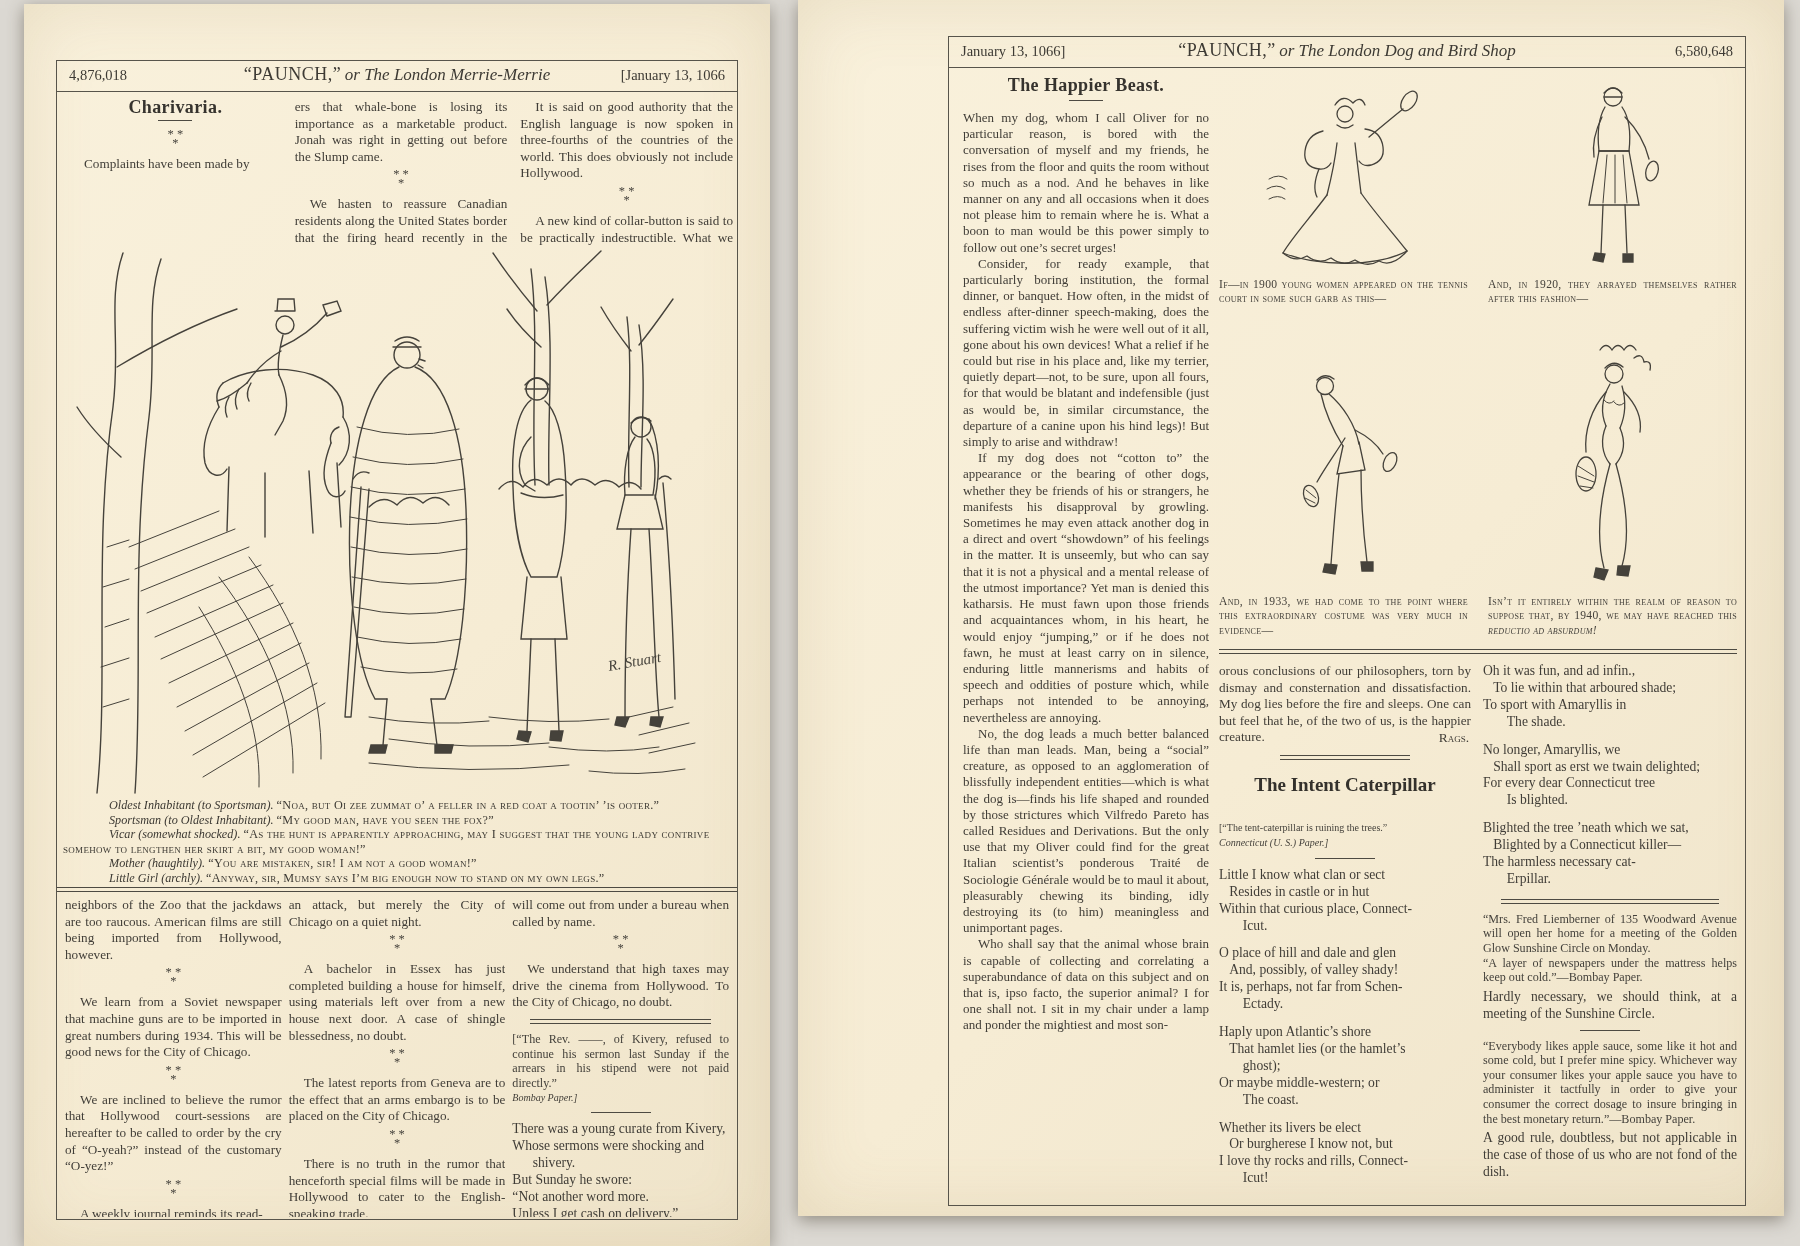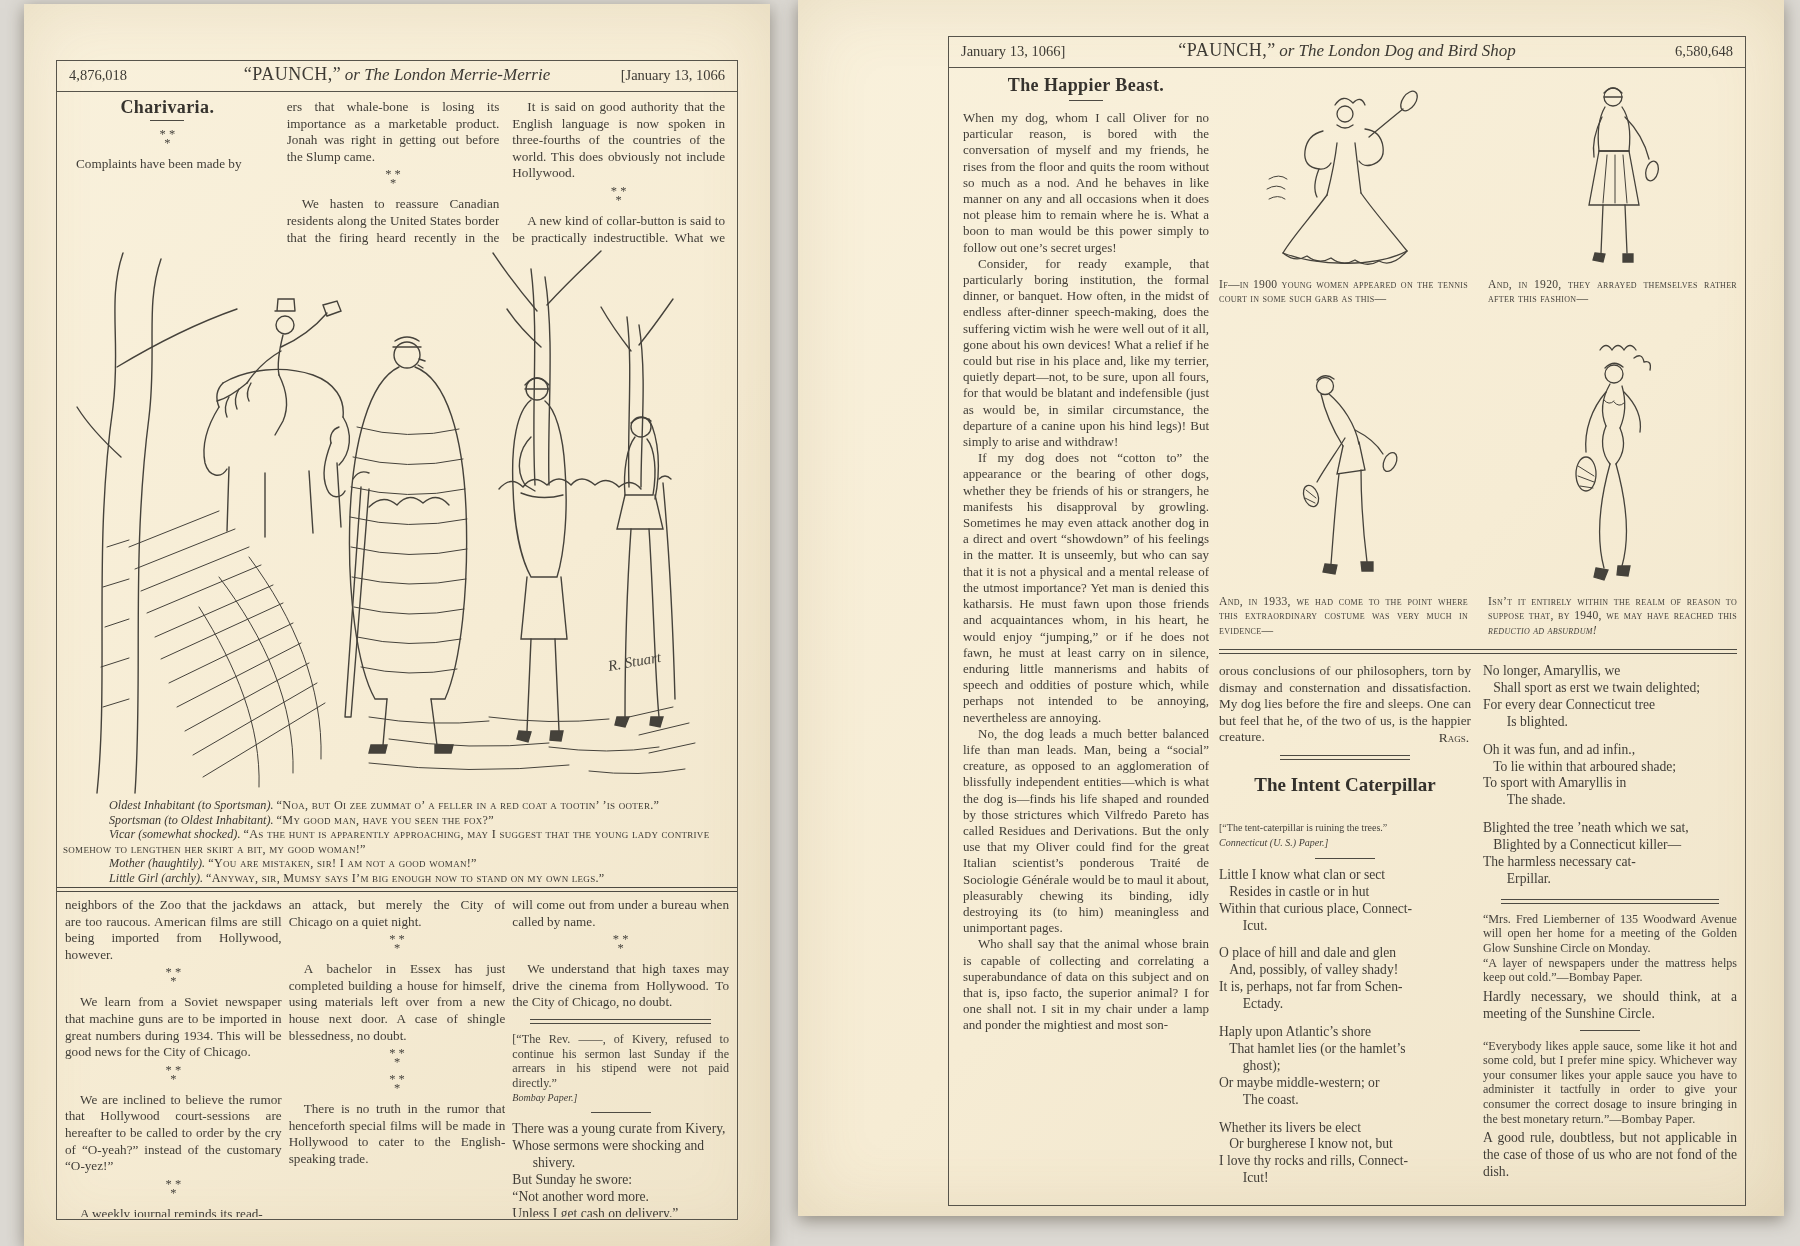--- a/index.html
+++ b/index.html
@@ -22,21 +22,21 @@
   .body-text{font-size:13.2px;line-height:16.6px;text-align:justify}
   .ind{text-indent:15px}
   .sep{text-align:center;font-size:12.5px;line-height:9px;margin:5px 0 8px;color:#45423c}
   .art-title{font-size:18px;font-weight:bold;text-align:center;color:#36332e;margin:0;letter-spacing:.4px}
   .mini-rule{width:34px;border-top:1.2px solid #4d4a42;margin:4px auto 9px}
   .drule{border-top:1px solid #4d4a42;border-bottom:1px solid #4d4a42;height:3px}
   .drule.short{width:130px;margin:9px auto 8px}
   .drule.colw{margin:8px 18px 8px}
   .srule{width:60px;border-top:1px solid #4d4a42;margin:7px auto 8px}
   
-  .lp-topcols{position:absolute;left:4px;top:38px;width:664px;height:150px;display:flex;gap:13px}
+  .lp-topcols{position:absolute;left:12px;top:38px;width:664px;height:150px;display:flex;gap:13px}
   .tcol{flex:1;overflow:hidden}
   .lp-cartoon{position:absolute;left:12px;top:186px;width:656px;height:548px}
   .lp-caption{position:absolute;left:6px;top:737px;width:668px}
   .cap-line{font-size:12.2px;line-height:14.5px;text-indent:46px;color:#3c3933}
   .cap-speaker{font-style:italic}
   .scaps{font-variant:small-caps;letter-spacing:.3px}
   .lp-rule{position:absolute;left:0;top:826px;width:100%}
   .lp-botcols{position:absolute;left:8px;top:836px;width:664px;height:320px;display:flex;gap:7px}
   .smallq{font-size:12.1px;line-height:14.6px;text-align:justify;color:#45423c}
   .q-src{font-size:10px;font-style:italic;padding-right:26px;line-height:15px}
@@ -237,20 +237,21 @@
         <p>an attack, but merely the City of Chicago on a quiet night.</p>
         <div class="sep">
             <div>*  *</div>
             <div>*</div>
           </div>
         <p class="ind">A bachelor in Essex has just completed building a house for himself, using materials left over from a new house next door. A case of shingle blessedness, no doubt.</p>
         <div class="sep">
             <div>*  *</div>
             <div>*</div>
           </div>
+        <p class="ind">The latest reports from Geneva are to the effect that an arms embargo is to be placed on the City of Chicago.</p>
         <div class="sep">
             <div>*  *</div>
             <div>*</div>
           </div>
         <p class="ind">There is no truth in the rumor that henceforth special films will be made in Hollywood to cater to the English-speaking trade.</p>
       </div>
       <div class="tcol body-text">
         <p>will come out from under a bureau when called by name.</p>
         <div class="sep">
             <div>*  *</div>
@@ -410,28 +411,28 @@
        ghost);
 Or maybe middle-western; or
        The coast.</div>
       <div class="stanza">Whether its livers be elect
    Or burgherese I know not, but
 I love thy rocks and rills, Connect-
        Icut!</div>
     </div>
 
     <div class="rp-rightcol">
+      <div class="stanza">Oh it was fun, and ad infin.,
+   To lie within that arboured shade;
+To sport with Amaryllis in
+       The shade.</div>
       <div class="stanza">No longer, Amaryllis, we
    Shall sport as erst we twain delighted;
 For every dear Connecticut tree
        Is blighted.</div>
-      <div class="stanza">Oh it was fun, and ad infin.,
-   To lie within that arboured shade;
-To sport with Amaryllis in
-       The shade.</div>
       <div class="stanza">Blighted the tree ’neath which we sat,
    Blighted by a Connecticut killer—
 The harmless necessary cat-
        Erpillar.</div>
       <div class="drule colw"></div>
       <p class="smallq">“Mrs. Fred Liemberner of 135 Woodward Avenue will open her home for a meeting of the Golden Glow Sunshine Circle on Monday.</p>
       <p class="smallq">“A layer of newspapers under the mattress helps keep out cold.”—Bombay Paper.</p>
       <p class="comment">Hardly necessary, we should think, at a meeting of the Sunshine Circle.</p>
       <div class="srule"></div>
       <p class="smallq">“Everybody likes apple sauce, some like it hot and some cold, but I prefer mine spicy. Whichever way your consumer likes your apple sauce you have to administer it tactfully in order to give your consumer the correct dosage to insure bringing in the best monetary return.”—Bombay Paper.</p>

